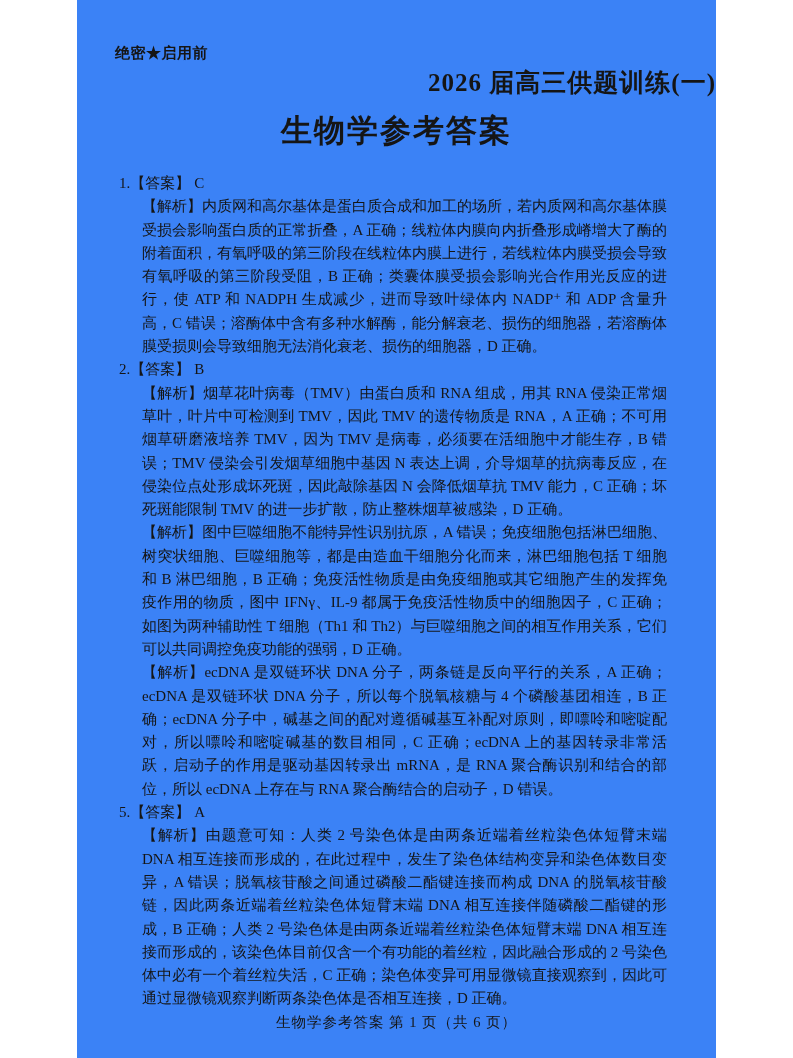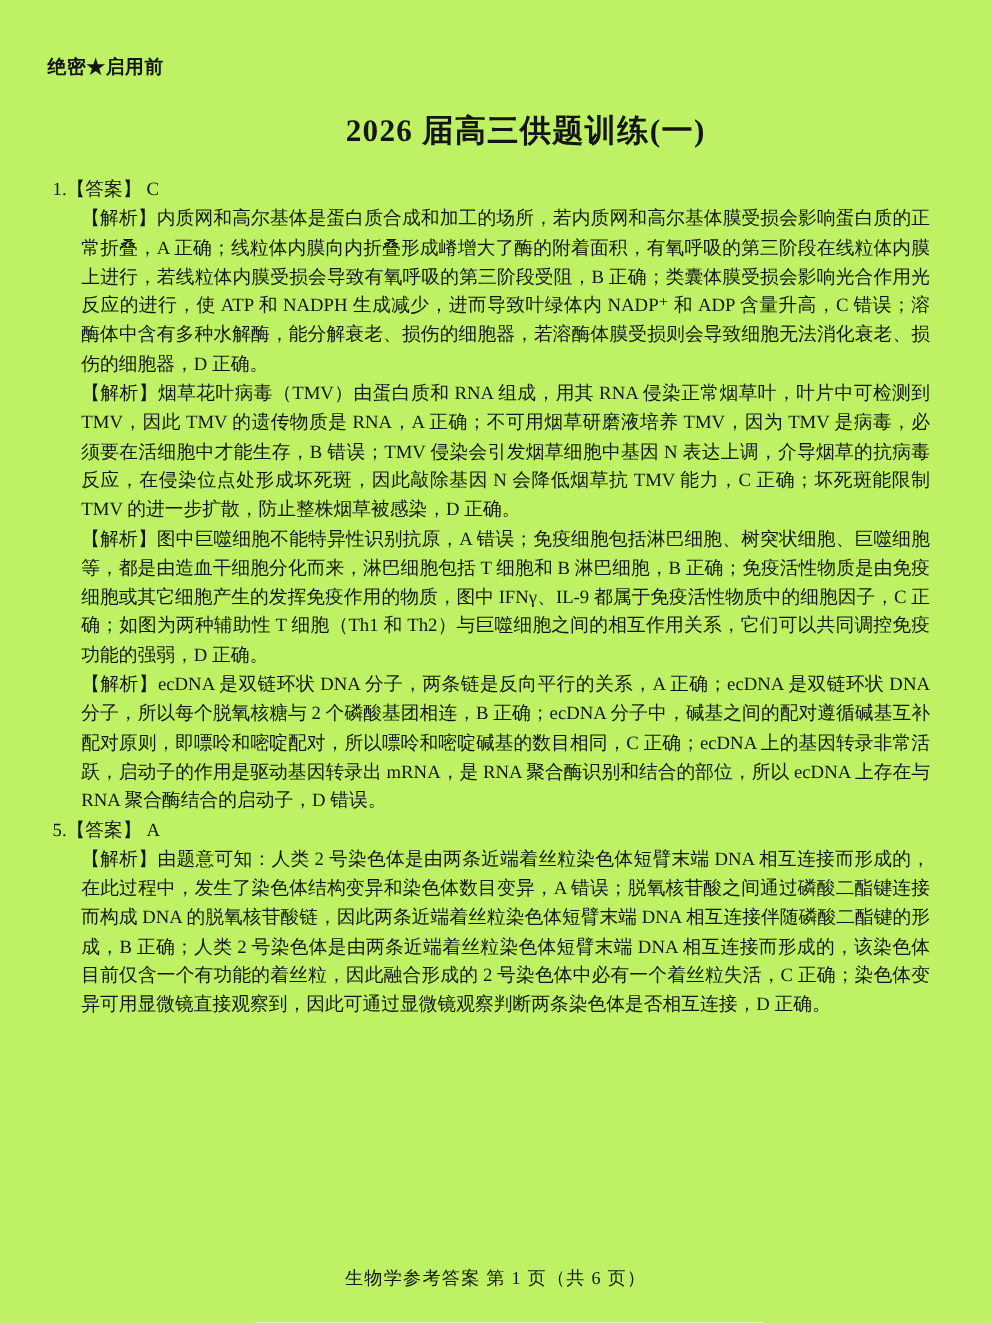--- a/index.html
+++ b/index.html
@@ -1,37 +1,37 @@
 <!DOCTYPE html>
 <html lang="zh"><head>
 <meta charset="utf-8">
 <style>
   * { margin: 0; padding: 0; box-sizing: border-box; }
   html, body { background: #ffffff; }
   .page {
     position: relative;
-    width: 793px;
+    width: 639px;
     height: 1058px;
     margin: 0 auto;
-    background: #bef264;
+    background: #3b82f6;
     color: #151515;
     font-family: "Liberation Serif", "DejaVu Serif", serif;
     overflow: hidden;
   }
   .classification {
     position: absolute;
     left: 38px;
     top: 44px;
     font-size: 15px;
     font-weight: bold;
     letter-spacing: 0.5px;
   }
   .doc-title {
-    padding-top: 88px;
-    text-align: center;
+    padding-top: 66px;
+    text-align: right;
     font-size: 25px;
     font-weight: bold;
     letter-spacing: 1px;
     margin-left: 48px;
   }
   .doc-subtitle {
     margin-top: 11px;
     text-align: center;
     font-size: 31px;
     font-weight: bold;
@@ -65,38 +65,40 @@
 </style>
 </head>
 <body>
 
 <div class="page">
 
   <div class="classification">绝密★启用前</div>
 
   <div class="doc-title">2026 届高三供题训练(一)</div>
 
+  <div class="doc-subtitle">生物学参考答案</div>
 
   <div class="content">
 
     <div class="question">
       <div class="q-answer-line"><span>1.</span><span>【答案】</span><span class="q-answer-letter">C</span></div>
       <div class="q-explanation"><span>【解析】</span><span>内质网和高尔基体是蛋白质合成和加工的场所，若内质网和高尔基体膜受损会影响蛋白质的正常折叠，A 正确；线粒体内膜向内折叠形成嵴增大了酶的附着面积，有氧呼吸的第三阶段在线粒体内膜上进行，若线粒体内膜受损会导致有氧呼吸的第三阶段受阻，B 正确；类囊体膜受损会影响光合作用光反应的进行，使 ATP 和 NADPH 生成减少，进而导致叶绿体内 NADP⁺ 和 ADP 含量升高，C 错误；溶酶体中含有多种水解酶，能分解衰老、损伤的细胞器，若溶酶体膜受损则会导致细胞无法消化衰老、损伤的细胞器，D 正确。</span></div>
     </div>
 
     <div class="question">
+      <div class="q-answer-line"><span>2.</span><span>【答案】</span><span class="q-answer-letter">B</span></div>
       <div class="q-explanation"><span>【解析】</span><span>烟草花叶病毒（TMV）由蛋白质和 RNA 组成，用其 RNA 侵染正常烟草叶，叶片中可检测到 TMV，因此 TMV 的遗传物质是 RNA，A 正确；不可用烟草研磨液培养 TMV，因为 TMV 是病毒，必须要在活细胞中才能生存，B 错误；TMV 侵染会引发烟草细胞中基因 N 表达上调，介导烟草的抗病毒反应，在侵染位点处形成坏死斑，因此敲除基因 N 会降低烟草抗 TMV 能力，C 正确；坏死斑能限制 TMV 的进一步扩散，防止整株烟草被感染，D 正确。</span></div>
     </div>
 
     <div class="question">
       <div class="q-explanation"><span>【解析】</span><span>图中巨噬细胞不能特异性识别抗原，A 错误；免疫细胞包括淋巴细胞、树突状细胞、巨噬细胞等，都是由造血干细胞分化而来，淋巴细胞包括 T 细胞和 B 淋巴细胞，B 正确；免疫活性物质是由免疫细胞或其它细胞产生的发挥免疫作用的物质，图中 IFNγ、IL-9 都属于免疫活性物质中的细胞因子，C 正确；如图为两种辅助性 T 细胞（Th1 和 Th2）与巨噬细胞之间的相互作用关系，它们可以共同调控免疫功能的强弱，D 正确。</span></div>
     </div>
 
     <div class="question">
-      <div class="q-explanation"><span>【解析】</span><span>ecDNA 是双链环状 DNA 分子，两条链是反向平行的关系，A 正确；ecDNA 是双链环状 DNA 分子，所以每个脱氧核糖与 2 个磷酸基团相连，B 正确；ecDNA 分子中，碱基之间的配对遵循碱基互补配对原则，即嘌呤和嘧啶配对，所以嘌呤和嘧啶碱基的数目相同，C 正确；ecDNA 上的基因转录非常活跃，启动子的作用是驱动基因转录出 mRNA，是 RNA 聚合酶识别和结合的部位，所以 ecDNA 上存在与 RNA 聚合酶结合的启动子，D 错误。</span></div>
+      <div class="q-explanation"><span>【解析】</span><span>ecDNA 是双链环状 DNA 分子，两条链是反向平行的关系，A 正确；ecDNA 是双链环状 DNA 分子，所以每个脱氧核糖与 4 个磷酸基团相连，B 正确；ecDNA 分子中，碱基之间的配对遵循碱基互补配对原则，即嘌呤和嘧啶配对，所以嘌呤和嘧啶碱基的数目相同，C 正确；ecDNA 上的基因转录非常活跃，启动子的作用是驱动基因转录出 mRNA，是 RNA 聚合酶识别和结合的部位，所以 ecDNA 上存在与 RNA 聚合酶结合的启动子，D 错误。</span></div>
     </div>
 
     <div class="question">
       <div class="q-answer-line"><span>5.</span><span>【答案】</span><span class="q-answer-letter">A</span></div>
       <div class="q-explanation"><span>【解析】</span><span>由题意可知：人类 2 号染色体是由两条近端着丝粒染色体短臂末端 DNA 相互连接而形成的，在此过程中，发生了染色体结构变异和染色体数目变异，A 错误；脱氧核苷酸之间通过磷酸二酯键连接而构成 DNA 的脱氧核苷酸链，因此两条近端着丝粒染色体短臂末端 DNA 相互连接伴随磷酸二酯键的形成，B 正确；人类 2 号染色体是由两条近端着丝粒染色体短臂末端 DNA 相互连接而形成的，该染色体目前仅含一个有功能的着丝粒，因此融合形成的 2 号染色体中必有一个着丝粒失活，C 正确；染色体变异可用显微镜直接观察到，因此可通过显微镜观察判断两条染色体是否相互连接，D 正确。</span></div>
     </div>
 
 
 
   </div>

